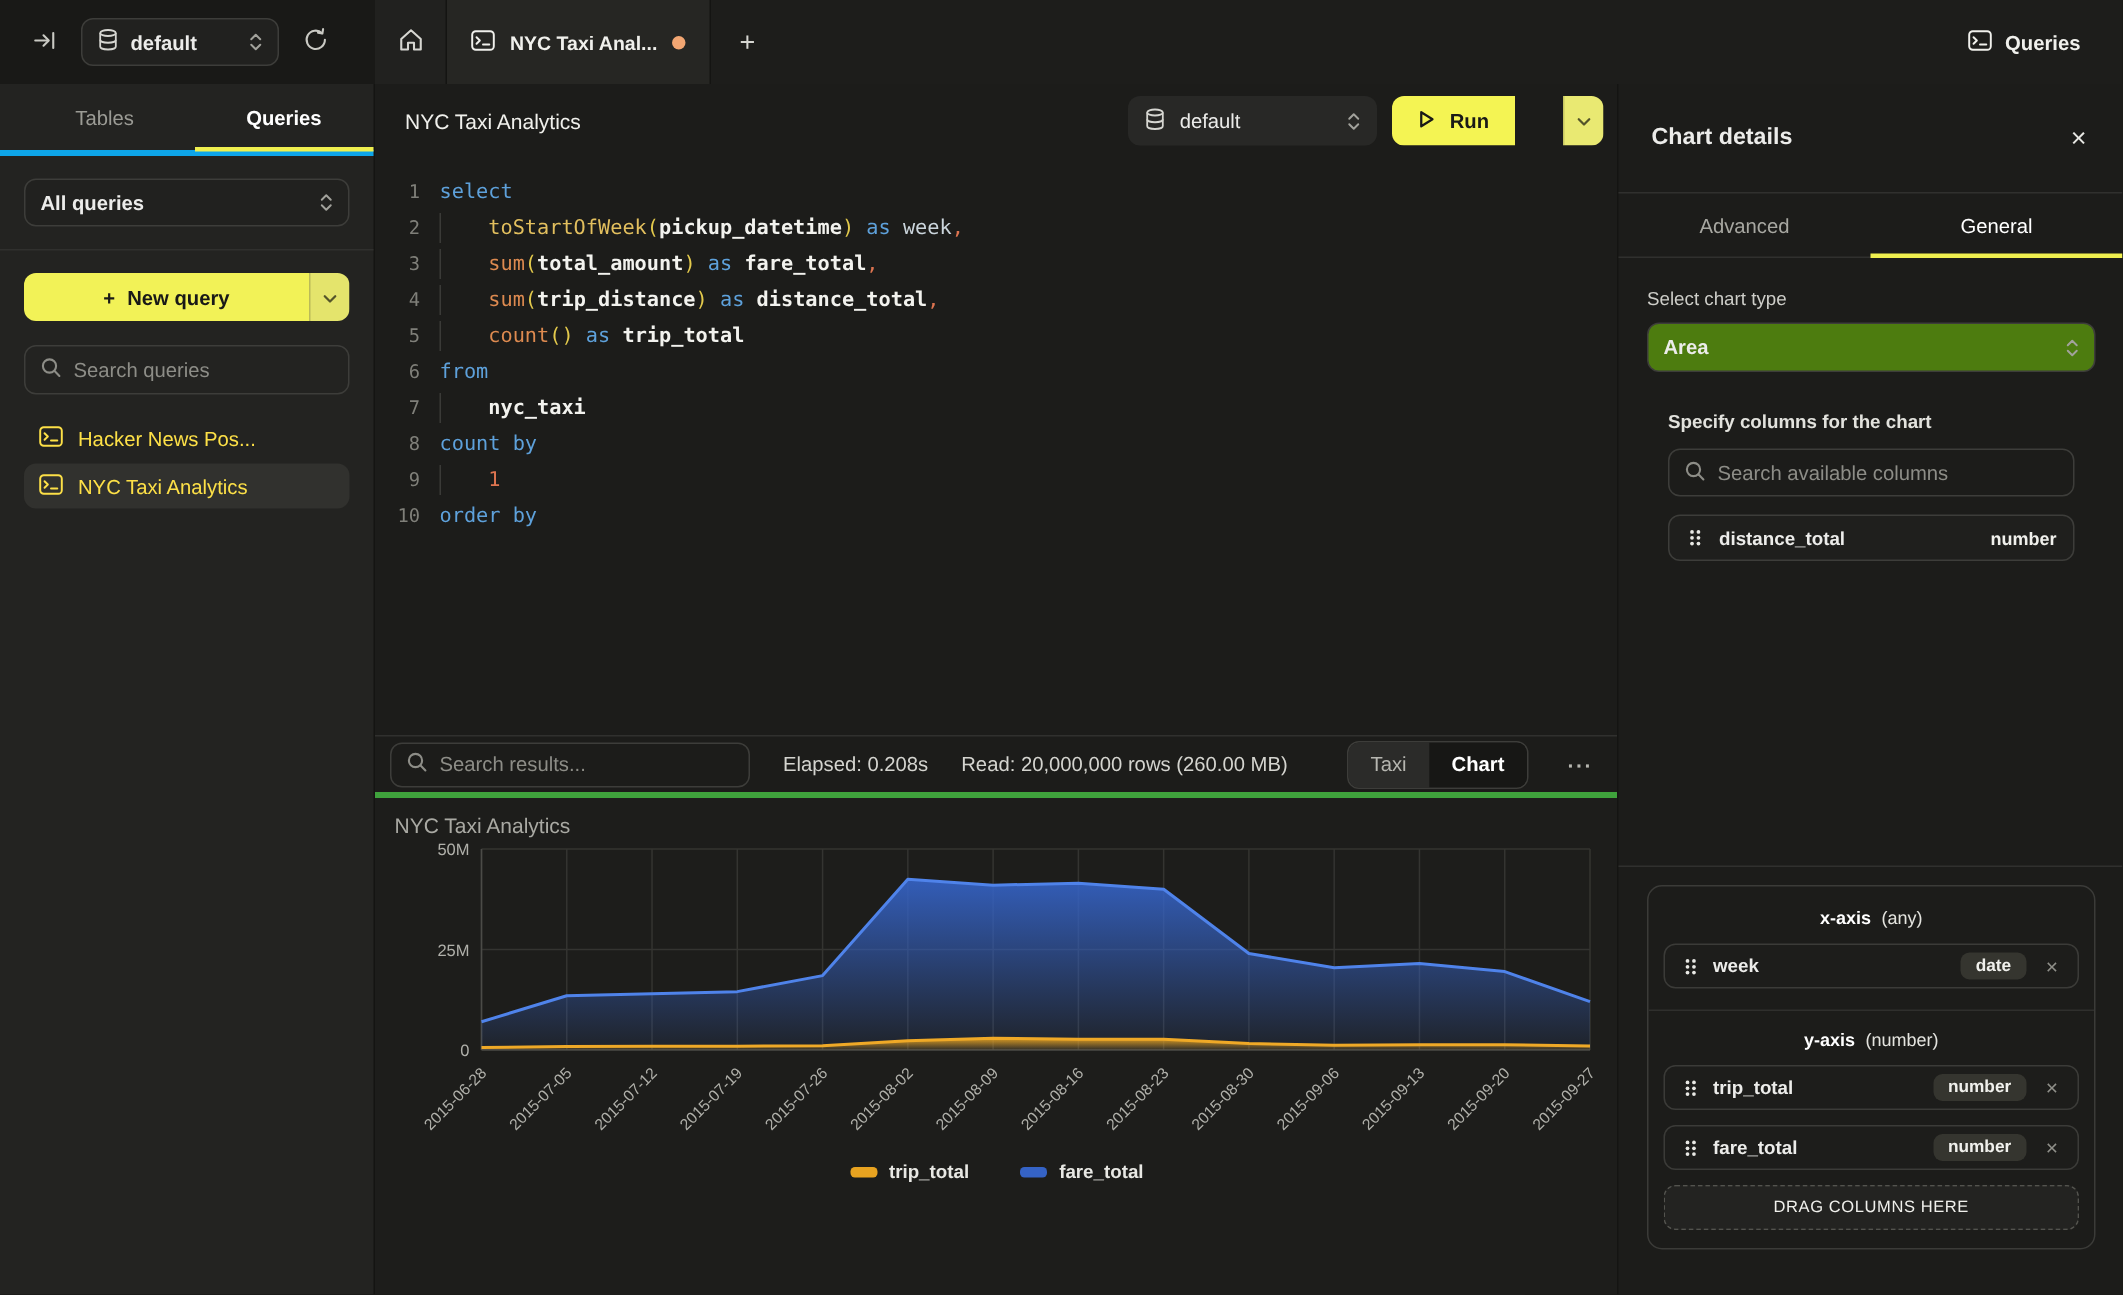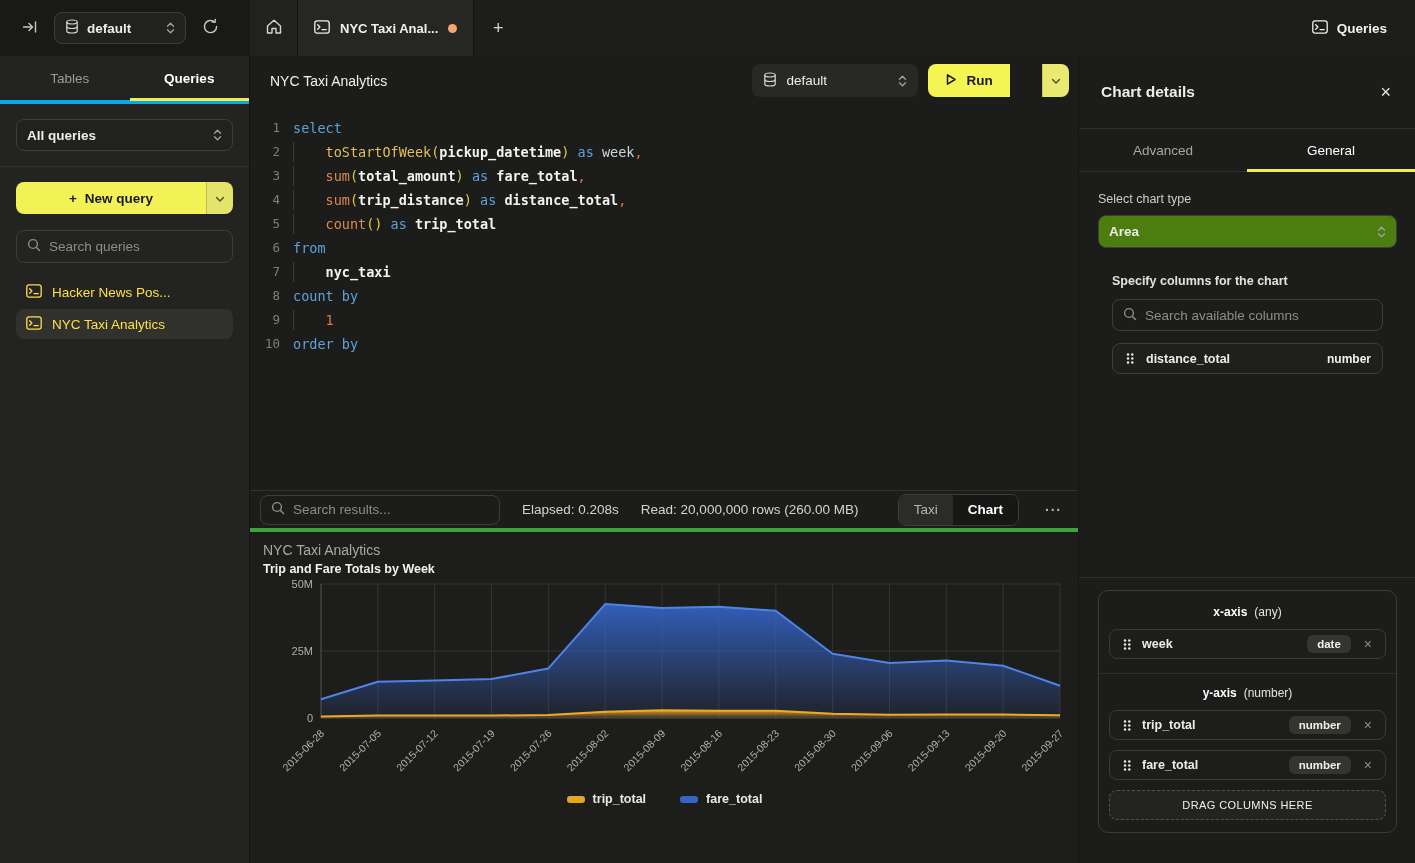--- a/index.html
+++ b/index.html
@@ -378,21 +378,20 @@
         <div class="view-toggle">
           <button class="view-seg inactive">Taxi</button>
           <button class="view-seg active">Chart</button>
         </div>
         <button class="more-btn"><span>···</span></button>
       </div>
       <div class="green-line"></div>
 
       <div class="chart-area">
         <div class="chart-title">NYC Taxi Analytics</div>
-        <div class="chart-subtitle">Trip and Fare Totals by Week</div>
         <svg class="chart-svg" id="chart-svg" width="803" height="212" viewBox="0 0 803 212">
             <defs>
               <linearGradient id="grad0" x1="0" y1="0" x2="0" y2="1">
                 <stop offset="0%" stop-color="#E8A320" stop-opacity="0.92"></stop>
                 <stop offset="100%" stop-color="#E8A320" stop-opacity="0.08"></stop>
               </linearGradient>
               <linearGradient id="grad1" x1="0" y1="0" x2="0" y2="1">
                 <stop offset="0%" stop-color="#3563C6" stop-opacity="0.92"></stop>
                 <stop offset="100%" stop-color="#3563C6" stop-opacity="0.08"></stop>
               </linearGradient>

